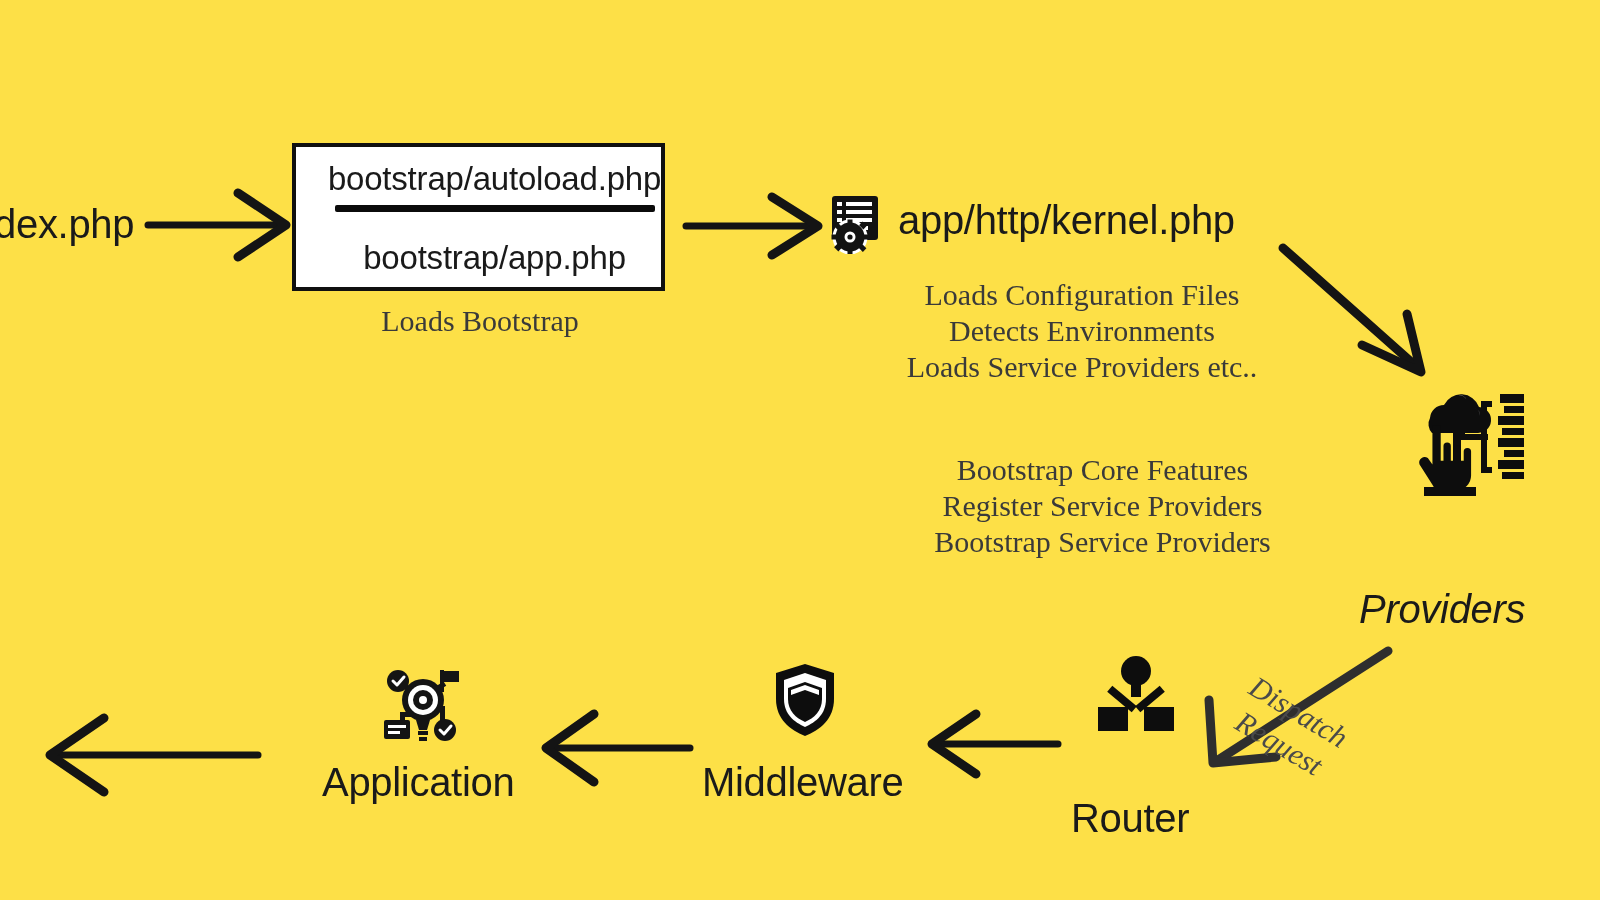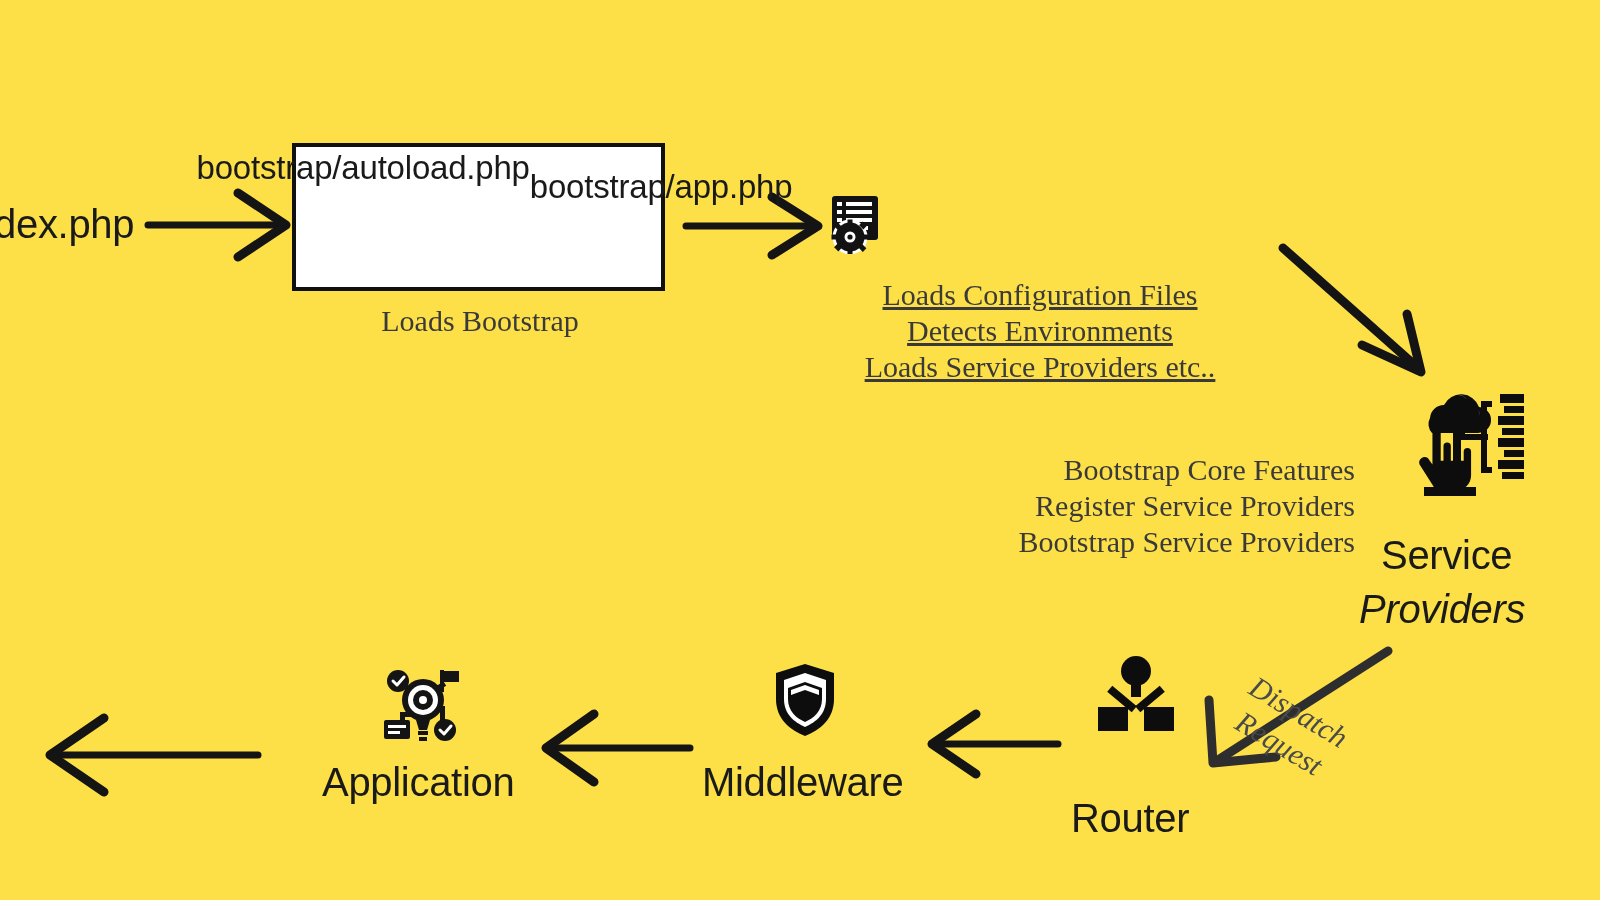--- a/index.html
+++ b/index.html
@@ -41,32 +41,34 @@
     font-weight: 400;
     letter-spacing: -0.2px;
     margin-top: 21px;
   }
   .caption {
     font-size: 30px;
     line-height: 36px;
     color: #3a3a3a;
   }
   .caption-center { text-align: center; }
-  .caption-right  { text-align: right; }
+  .caption-right  { text-align: center; }
 
   
   #bootstrap-box {
     left: 292px;
     top: 143px;
     width: 373px;
     height: 148px;
     border: 4px solid #101010;
     background: #ffffff;
     box-sizing: border-box;
     display: flex;
+    flex-direction: column;
+    align-items: center;
     justify-content: center;
     padding-left: 32px;
   }
   #bootstrap-box .frac-top {
     margin-top: 2px;
   }
   #bootstrap-box .frac-rule {
     width: 320px;
     height: 7px;
     background: #0b0b0b;
@@ -179,22 +181,23 @@
           <rect x="32" y="51" width="5" height="6" transform="rotate(-45 34.5 54)"></rect>
           <rect x="32" y="29" width="6" height="5" transform="rotate(45 35 31.5)"></rect>
           <rect x="7" y="51" width="6" height="5" transform="rotate(45 10 53.5)"></rect>
         </g>
         <circle cx="22" cy="43" r="5.5" fill="#ffffff"></circle>
         <circle cx="22" cy="43" r="2.6" fill="#121212"></circle>
       </g>
     </svg>
   </div>
 
-
-  <div class="abs serif caption caption-center" style="left:790px; top:277px; width:500px;text-decoration:underline;">
+  <div class="abs sans node-label" style="left:898px; top:198px;">app/http/kernel.php</div>
+
+  <div class="abs serif caption caption-center" style="left:832px; top:277px; width:500px;">
     <div>Loads Configuration Files</div>
     <div>Detects Environments</div>
     <div>Loads Service Providers etc..</div>
   </div>
 
   <div class="abs serif caption caption-right" style="left:850px; top:452px; width:505px;">
     <div>Bootstrap Core Features</div>
     <div>Register Service Providers</div>
     <div>Bootstrap Service Providers</div>
   </div>
@@ -222,21 +225,20 @@
         <rect x="102" y="36" width="28" height="9"></rect>
         <rect x="106" y="48" width="24" height="7"></rect>
         <rect x="102" y="58" width="28" height="9"></rect>
         <rect x="108" y="70" width="22" height="7"></rect>
         <rect x="102" y="80" width="28" height="9"></rect>
         <rect x="106" y="92" width="24" height="7"></rect>
       </g>
     </svg>
   </div>
 
-  <div class="abs sans node-label" style="left:1381px; top:533px;">Service</div>
   <div class="abs sans node-label" style="left:1359px; top:587px;font-style:italic;">Providers</div>
 
   <div class="abs" id="dispatch-label">
     <div class="l1">Dispatch</div>
     <div class="l2">Request</div>
   </div>
 
   <div class="abs" style="left:1094px; top:655px;">
     <svg class="icon" width="84" height="78" viewBox="0 0 84 78" xmlns="http://www.w3.org/2000/svg">
       <g fill="#0d0d0d">

